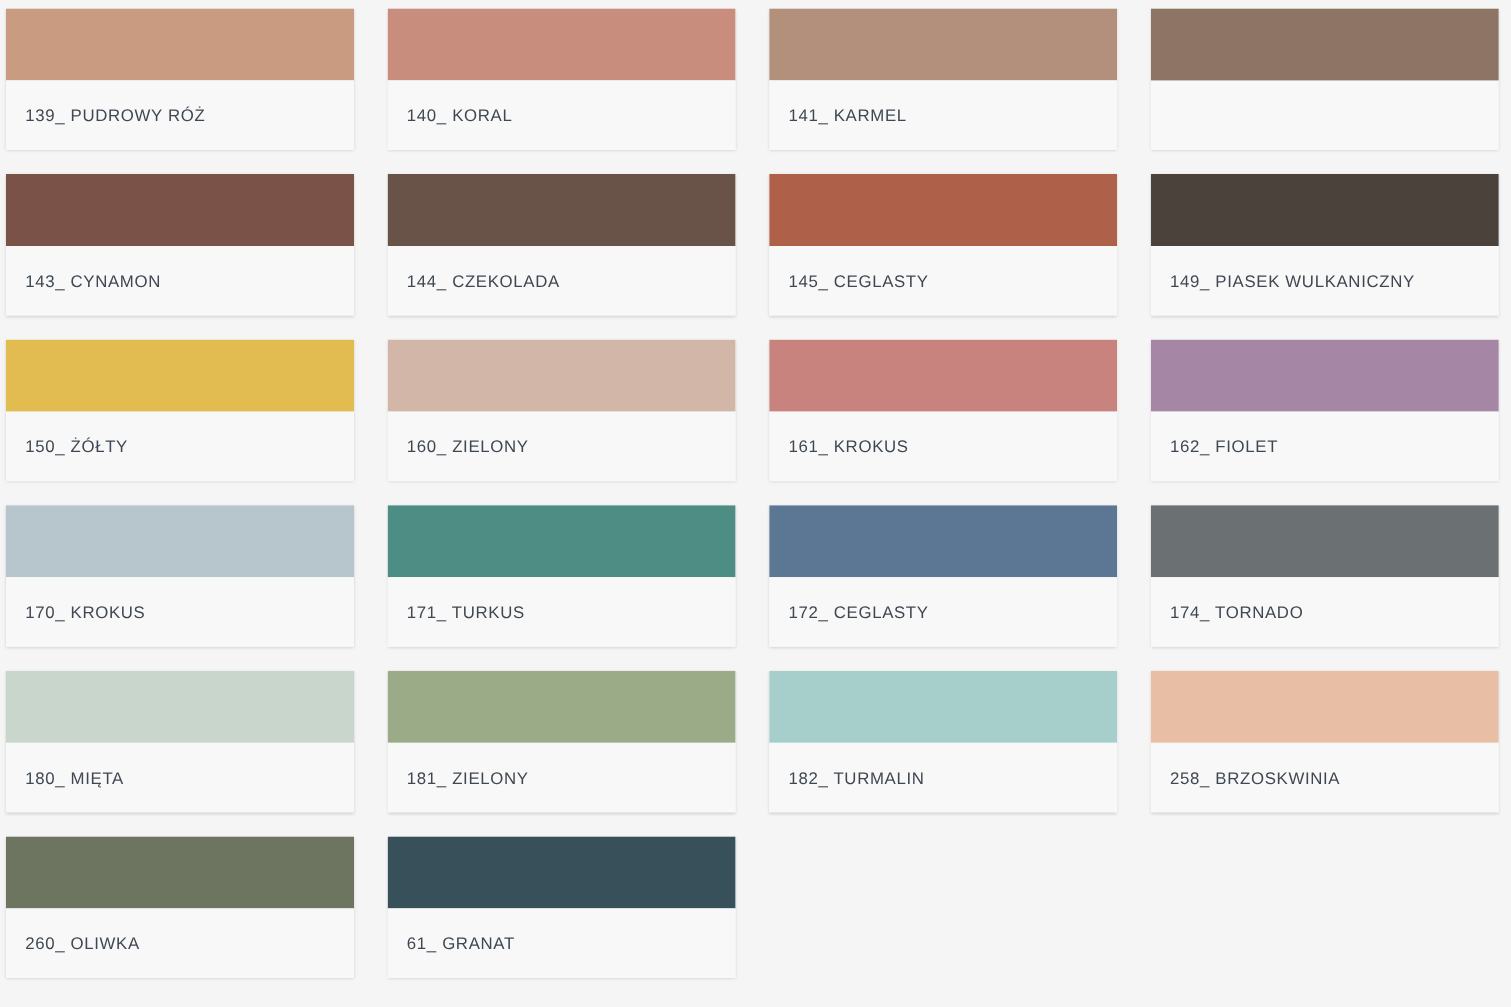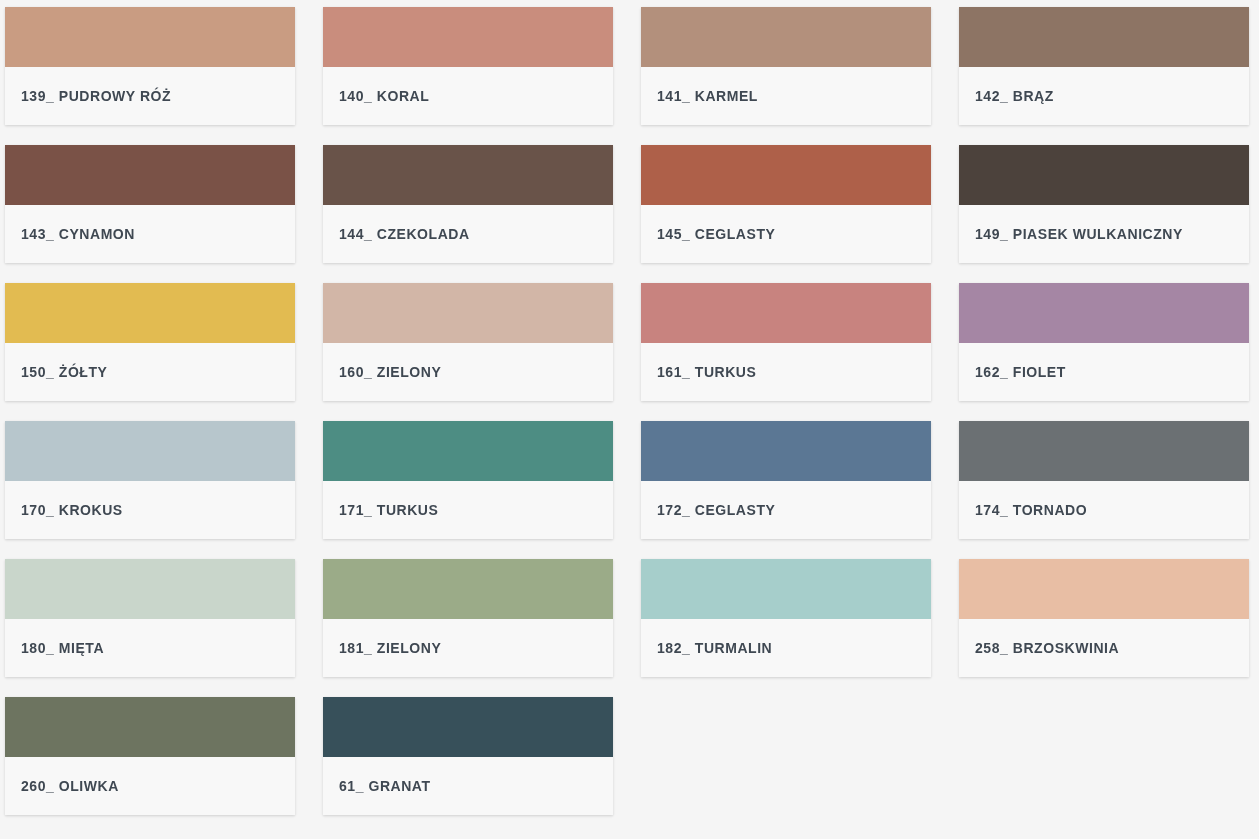--- a/index.html
+++ b/index.html
@@ -46,21 +46,21 @@
     display: flex;
     align-items: center;
     padding: 0 16px;
     background: #f8f8f8;
   }
 
   .swatch-label {
     font-size: 14px;
     letter-spacing: 0.55px;
     color: #3f4852;
-    font-weight: 700;
+    font-weight: 400;
     white-space: nowrap;
     line-height: 1;
   }
 </style>
 </head>
 <body>
 
 <div id="swatch-grid">
     <div class="swatch-card">
       <div class="swatch-color" style="background-color: rgb(201, 156, 130);"></div>
@@ -75,23 +75,20 @@
       </div>
     </div>
     <div class="swatch-card">
       <div class="swatch-color" style="background-color: rgb(179, 144, 124);"></div>
       <div class="swatch-body">
         <span class="swatch-label">141_ KARMEL</span>
       </div>
     </div>
     <div class="swatch-card">
       <div class="swatch-color" style="background-color: rgb(141, 116, 100);"></div>
-      <div class="swatch-body">
-        <span class="swatch-label">142_ BRĄZ</span>
-      </div>
     </div>
     <div class="swatch-card">
       <div class="swatch-color" style="background-color: rgb(122, 82, 71);"></div>
       <div class="swatch-body">
         <span class="swatch-label">143_ CYNAMON</span>
       </div>
     </div>
     <div class="swatch-card">
       <div class="swatch-color" style="background-color: rgb(105, 83, 73);"></div>
       <div class="swatch-body">
@@ -118,21 +115,21 @@
     </div>
     <div class="swatch-card">
       <div class="swatch-color" style="background-color: rgb(210, 182, 167);"></div>
       <div class="swatch-body">
         <span class="swatch-label">160_ ZIELONY</span>
       </div>
     </div>
     <div class="swatch-card">
       <div class="swatch-color" style="background-color: rgb(200, 131, 127);"></div>
       <div class="swatch-body">
-        <span class="swatch-label">161_ TURKUS</span>
+        <span class="swatch-label">161_ KROKUS</span>
       </div>
     </div>
     <div class="swatch-card">
       <div class="swatch-color" style="background-color: rgb(165, 134, 164);"></div>
       <div class="swatch-body">
         <span class="swatch-label">162_ FIOLET</span>
       </div>
     </div>
     <div class="swatch-card">
       <div class="swatch-color" style="background-color: rgb(183, 198, 204);"></div>

